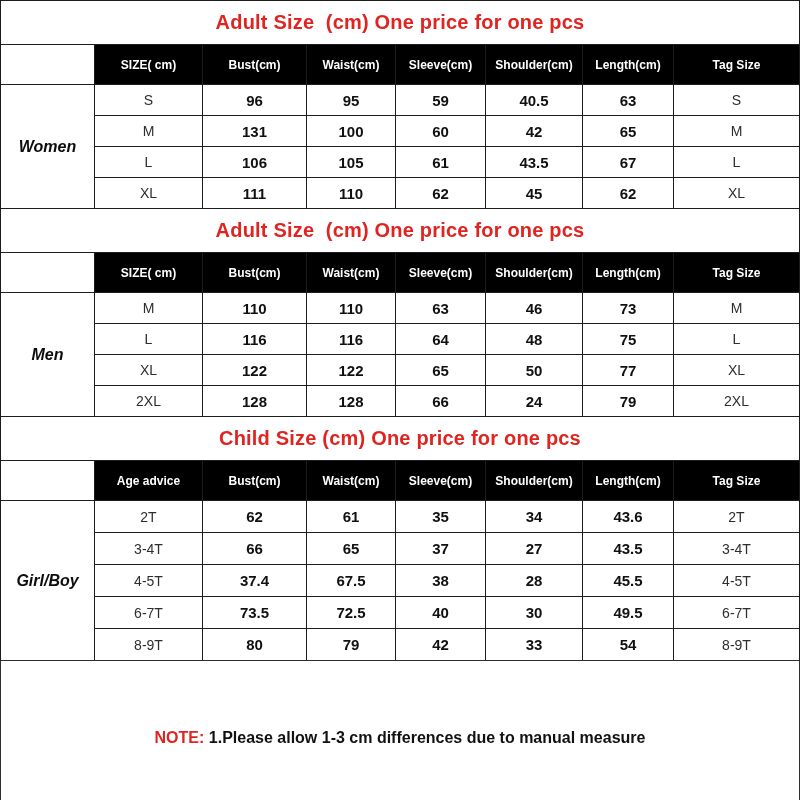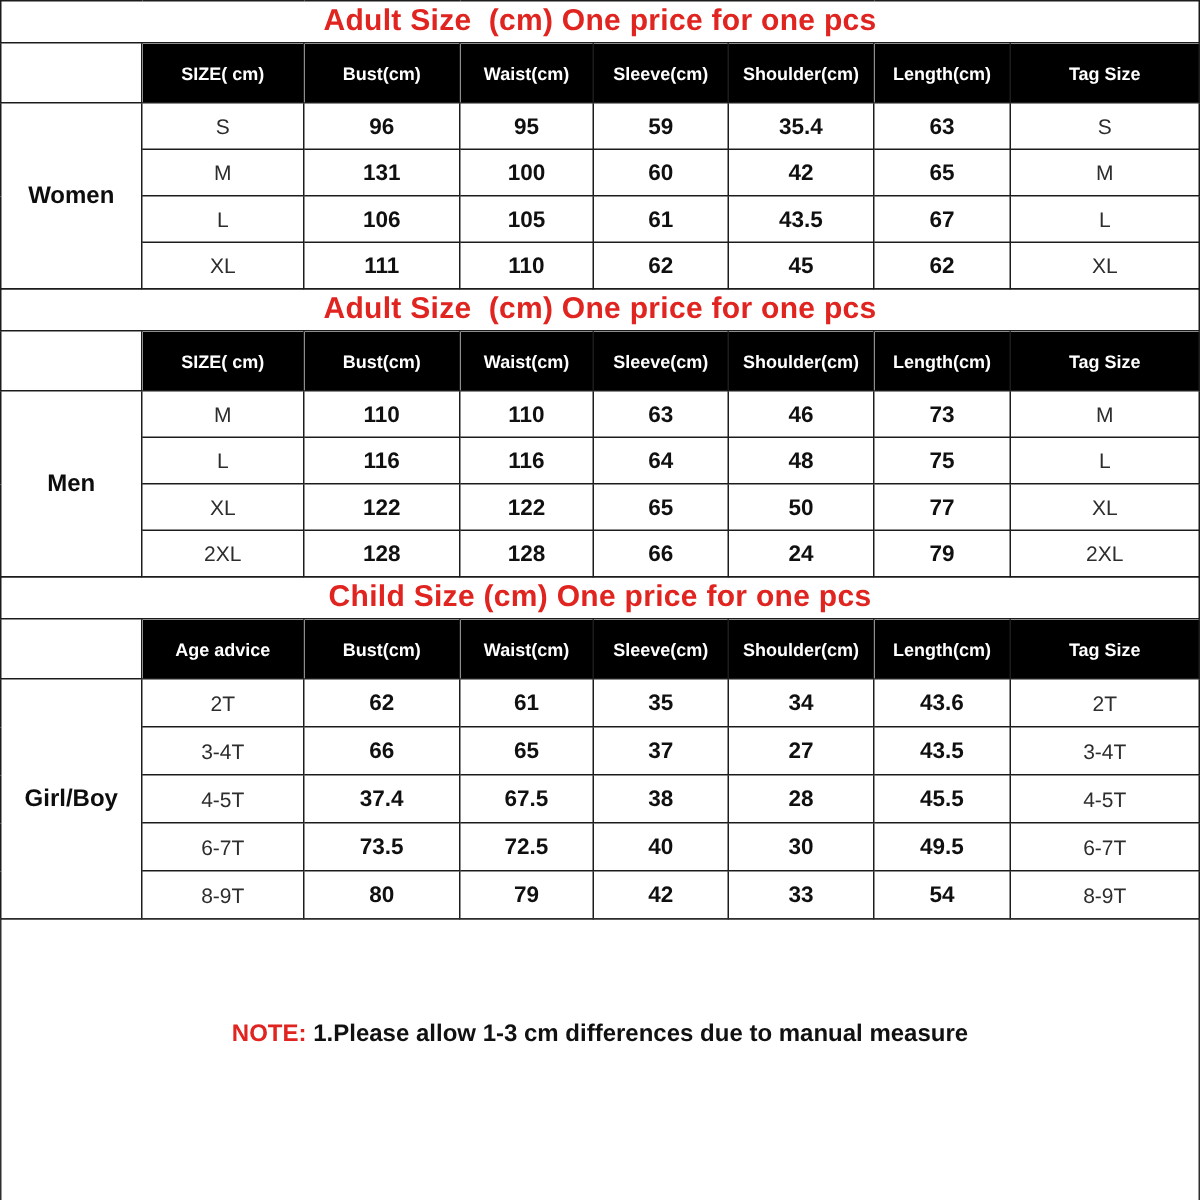--- a/index.html
+++ b/index.html
@@ -29,21 +29,21 @@
     margin-top:-1px;
   }
   table.size-table td, table.size-table th{
     border:1px solid var(--border);
     text-align:center;
     vertical-align:middle;
     padding:0;
     overflow:hidden;
   }
   .title-cell{
-    height:28px;
+    height:44px;
     background:#ffffff;
     color:var(--accent-red);
     font-weight:bold;
     font-size:20px;
     letter-spacing:0.2px;
     white-space:pre-wrap;
   }
   .head-row th{
     background:var(--header-bg);
     color:var(--header-text);
@@ -64,20 +64,21 @@
   td.size{
     font-weight:normal;
     font-size:14px;
     color:#2d2d2d;
   }
   td.group{
     font-weight:bold;
     font-size:16px;
     color:#0d0d0d;
     background:#ffffff;
+    font-style:italic;
   }
   .note{
     width:800px;
     margin-top:-1px;
     border:1px solid #2e2e2e;
     border-bottom:2px solid #8d8d8d;
     padding:12px 14px 14px;
     text-align:center;
     font-weight:bold;
     font-size:16px;
@@ -117,21 +118,21 @@
         <th>Shoulder(cm)</th>
         <th>Length(cm)</th>
         <th>Tag Size</th>
       </tr>
       <tr class="data-row">
         <td class="group" rowspan="4">Women</td>
         <td class="size">S</td>
         <td class="num">96</td>
         <td class="num">95</td>
         <td class="num">59</td>
-        <td class="num">35.4</td>
+        <td class="num">40.5</td>
         <td class="num">63</td>
         <td class="size">S</td>
       </tr>
       <tr class="data-row">
         <td class="size">M</td>
         <td class="num">131</td>
         <td class="num">100</td>
         <td class="num">60</td>
         <td class="num">42</td>
         <td class="num">65</td>

